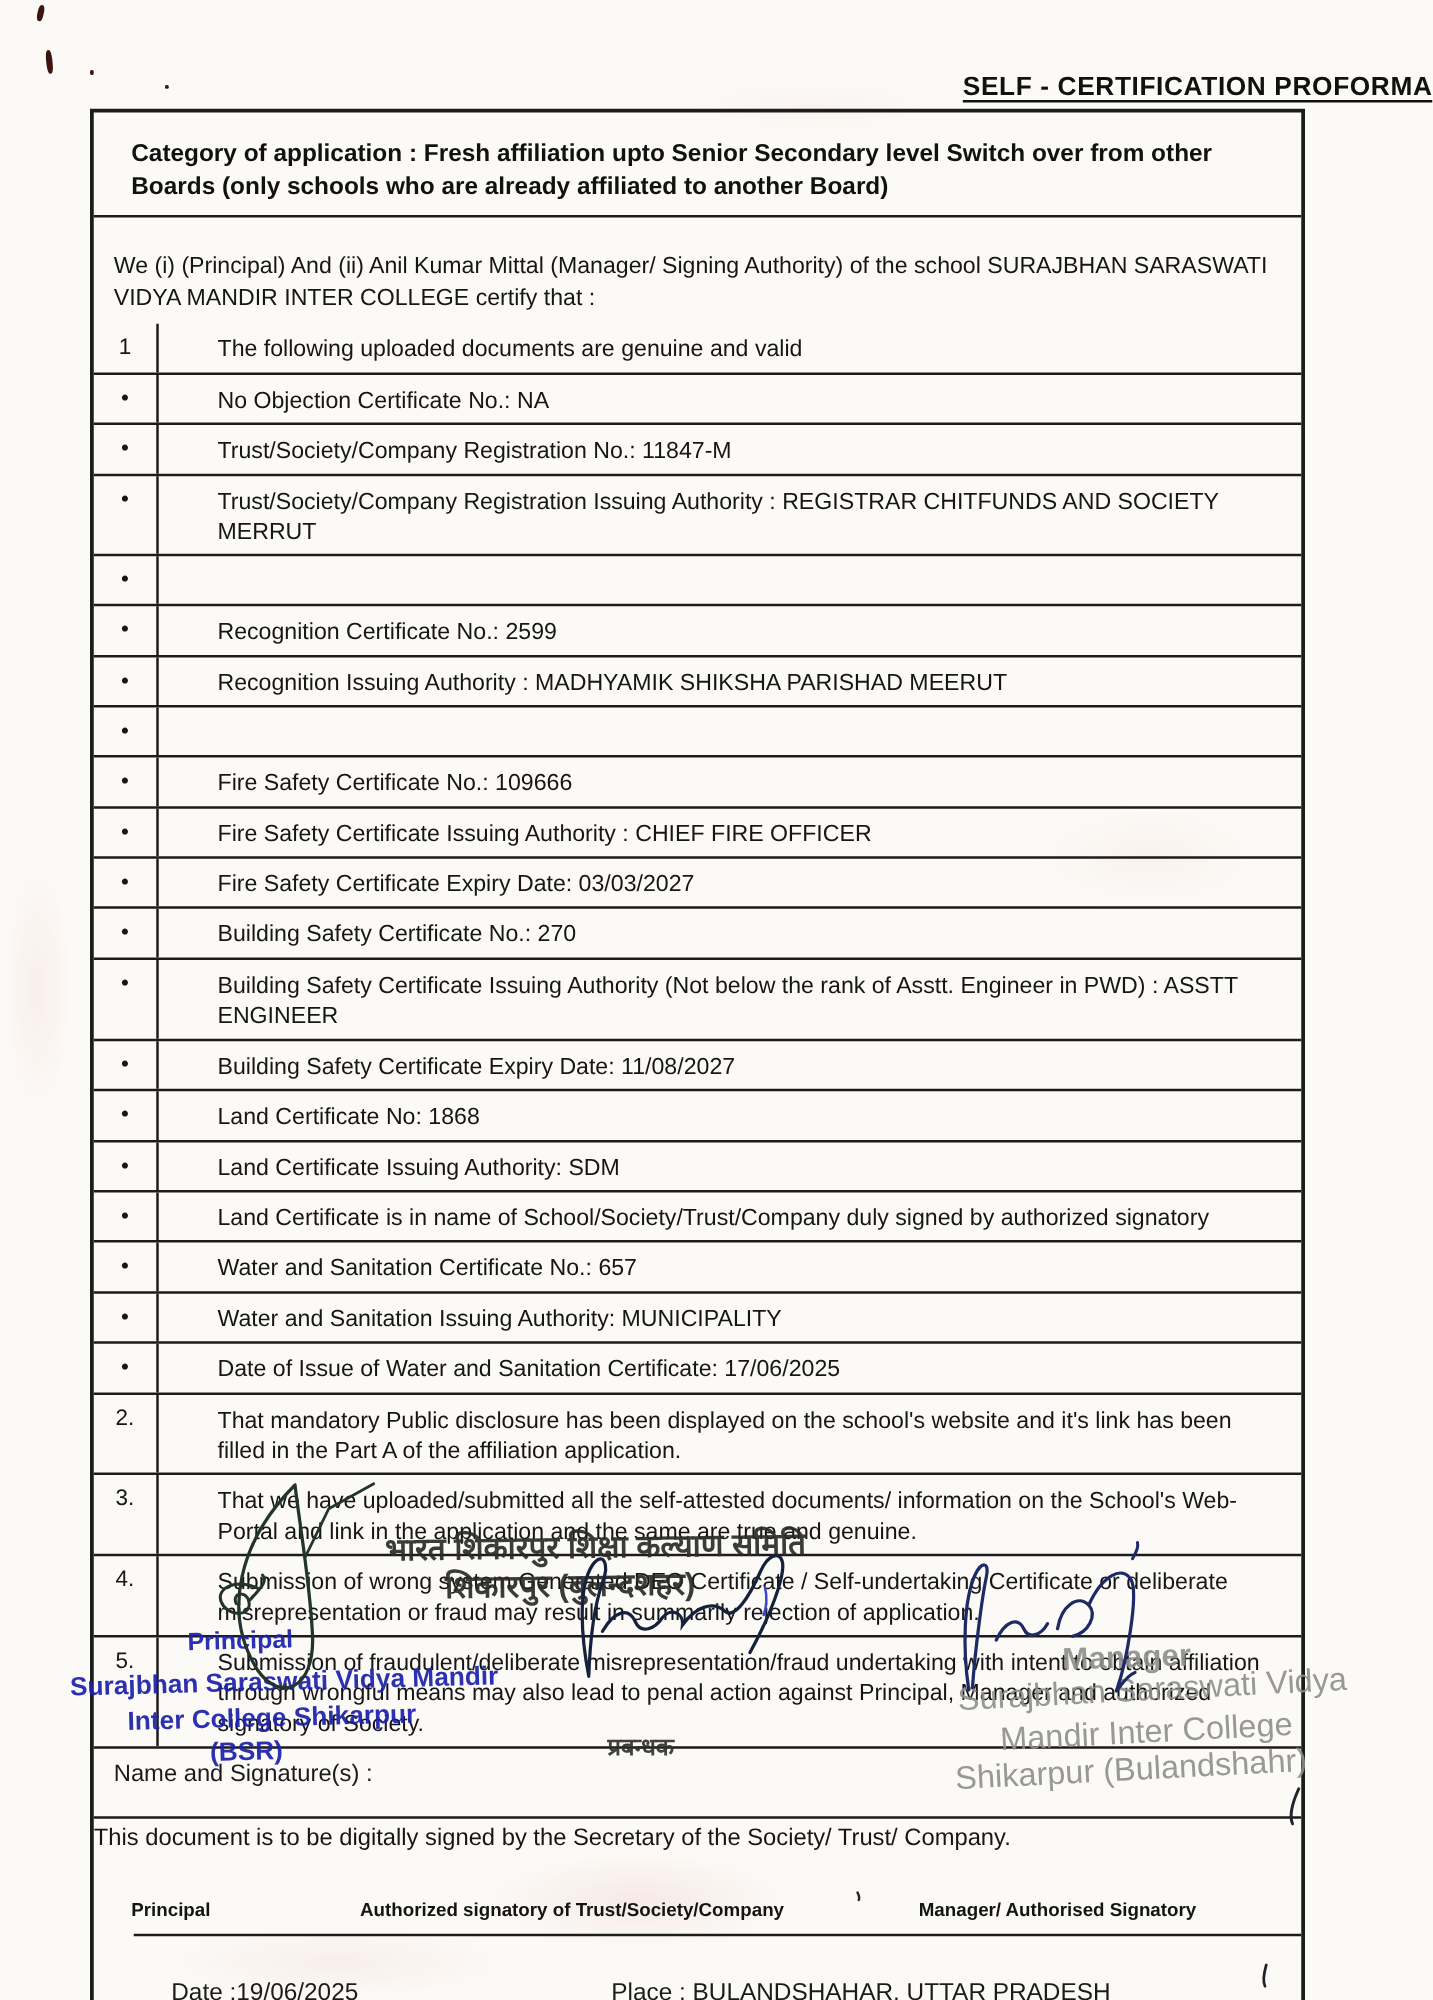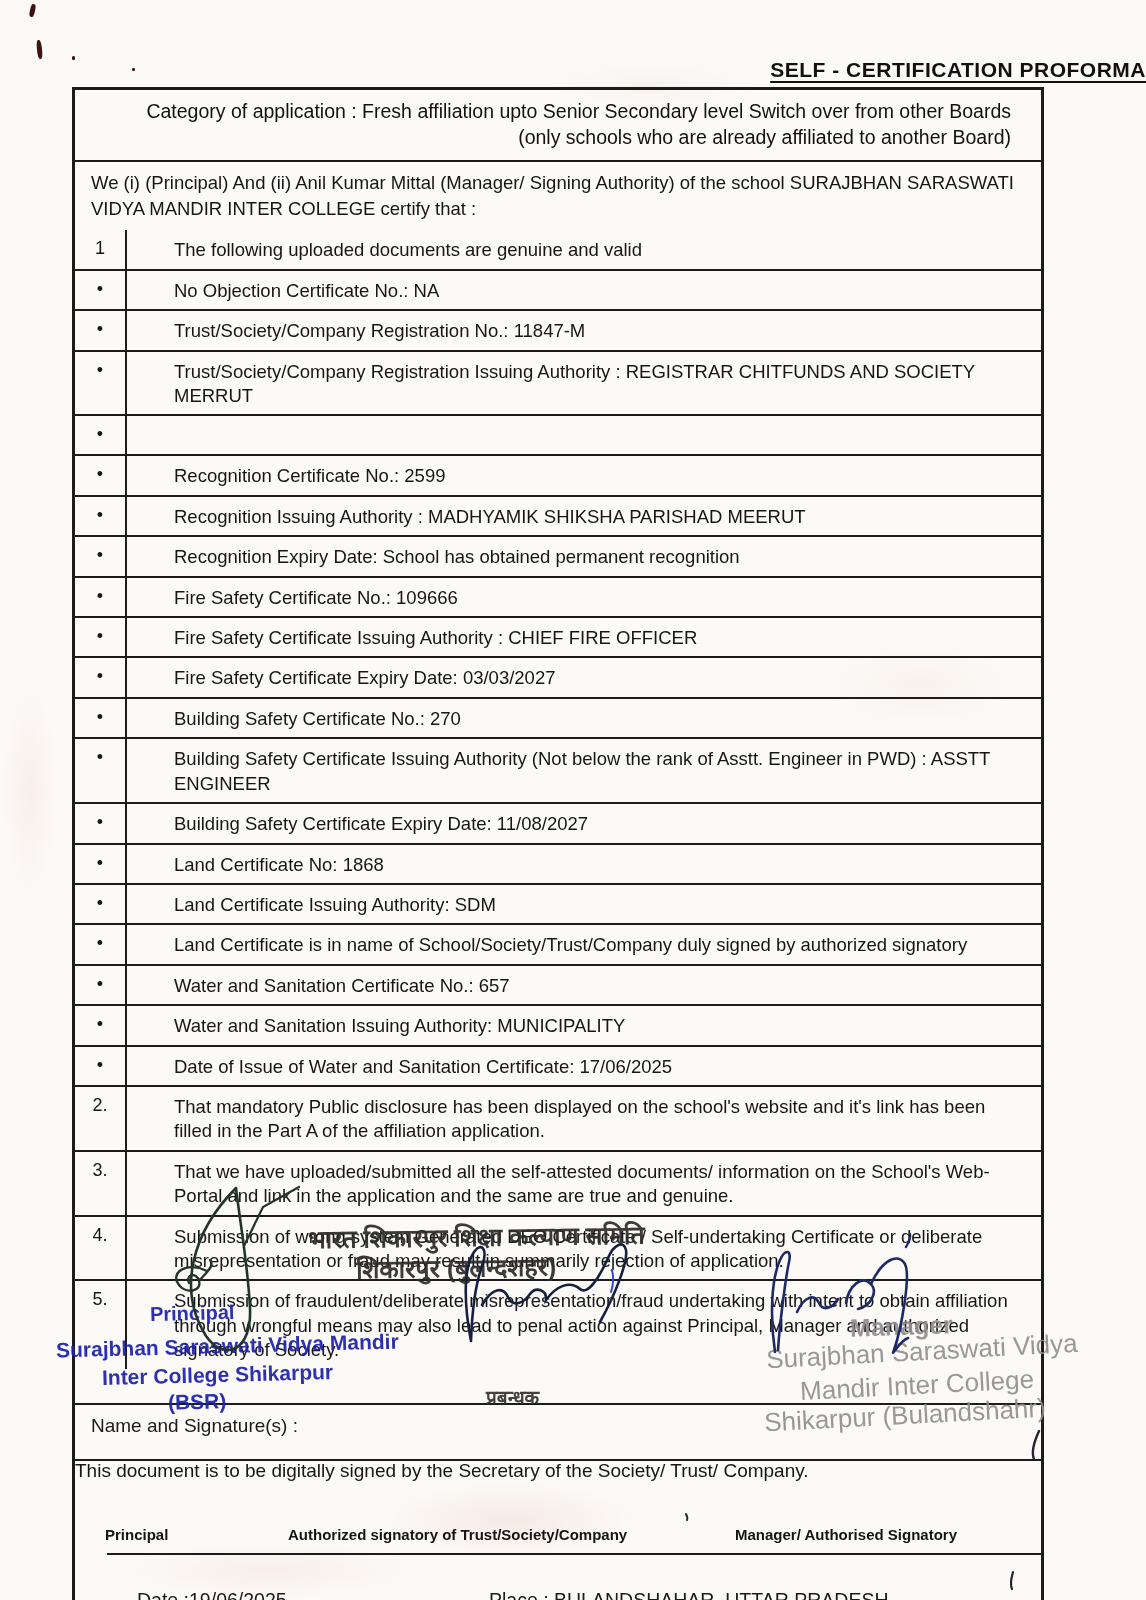--- a/index.html
+++ b/index.html
@@ -20,36 +20,36 @@
   }
 
   .doc-table {
     position:absolute; left:72px; top:87px; width:966px;
     border:3px solid #1c1c1c;
   }
   .trow { border-top:2px solid #1c1c1c; }
   .trow:first-child { border-top:none; }
 
   .cat-row {
-    text-align:right; font-weight:normal; font-size:19.5px;
-    line-height:1.35; padding:8px 30px 9px; color:#111;
+    text-align:left; font-weight:bold; font-size:19.5px;
+    line-height:1.35; padding:20px 30px 9px; color:#111;
   }
   .we-row {
-    font-size:18.5px; line-height:1.4; padding:8px 16px 9px; color:#161616;
+    font-size:18.5px; line-height:1.4; padding:25px 16px 9px; color:#161616;
   }
   .item-row { display:flex; min-height:38px; }
   .cnum {
     flex:0 0 50px; border-right:2px solid #1c1c1c;
     text-align:center; font-size:18px; padding-top:8px; color:#161616;
   }
   .ctext {
     flex:1; font-size:18.5px; line-height:1.32;
     padding:8px 18px 6px 12px; color:#161616;margin-left:35px;
   }
-  .sig-name-row { min-height:40px; font-size:19px; padding:10px 16px 4px;margin-top:34px; }
+  .sig-name-row { min-height:40px; font-size:19px; padding:10px 16px 4px; }
   .sig-area-row { min-height:92px; position:relative; }
   .date-row { min-height:72px; position:relative; font-size:19.5px;margin-left:32px; }
 
   .lab { position:absolute; font-weight:bold; font-size:15px; color:#141414; }
   .lab-principal { left:30px; bottom:10px; }
   .lab-auth      { left:213px; bottom:10px; }
   .lab-manager   { left:660px; bottom:10px; }
 
   .date-text  { position:absolute; left:30px;  top:34px; }
   .place-text { position:absolute; left:382px; top:34px; }
@@ -112,21 +112,20 @@
       <div class="trow item-row">
       <div class="cnum">•</div>
       <div class="ctext">Recognition Certificate No.: 2599</div>
     </div>
       <div class="trow item-row">
       <div class="cnum">•</div>
       <div class="ctext">Recognition Issuing Authority : MADHYAMIK SHIKSHA PARISHAD MEERUT</div>
     </div>
       <div class="trow item-row">
       <div class="cnum">•</div>
-      <div class="ctext">Recognition Expiry Date: School has obtained permanent recognition</div>
     </div>
       <div class="trow item-row">
       <div class="cnum">•</div>
       <div class="ctext">Fire Safety Certificate No.: 109666</div>
     </div>
       <div class="trow item-row">
       <div class="cnum">•</div>
       <div class="ctext">Fire Safety Certificate Issuing Authority : CHIEF FIRE OFFICER</div>
     </div>
       <div class="trow item-row">

